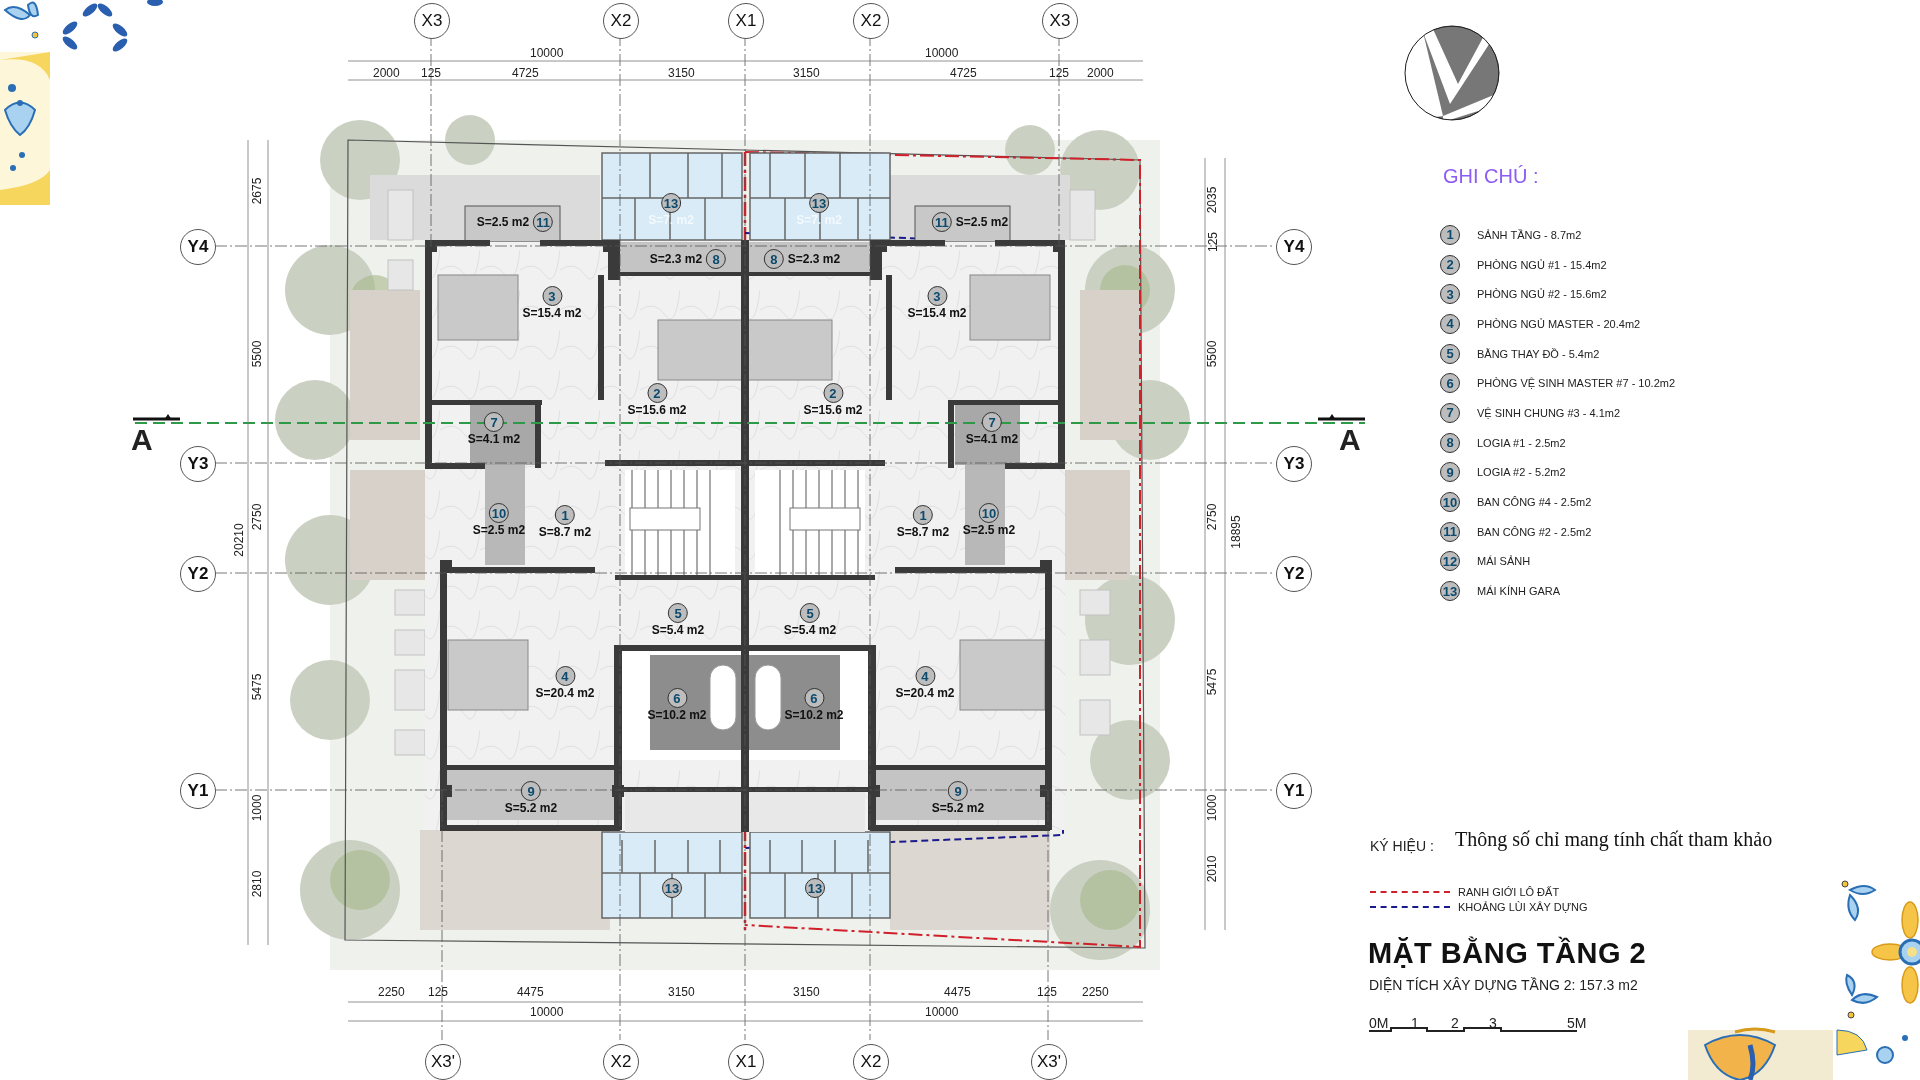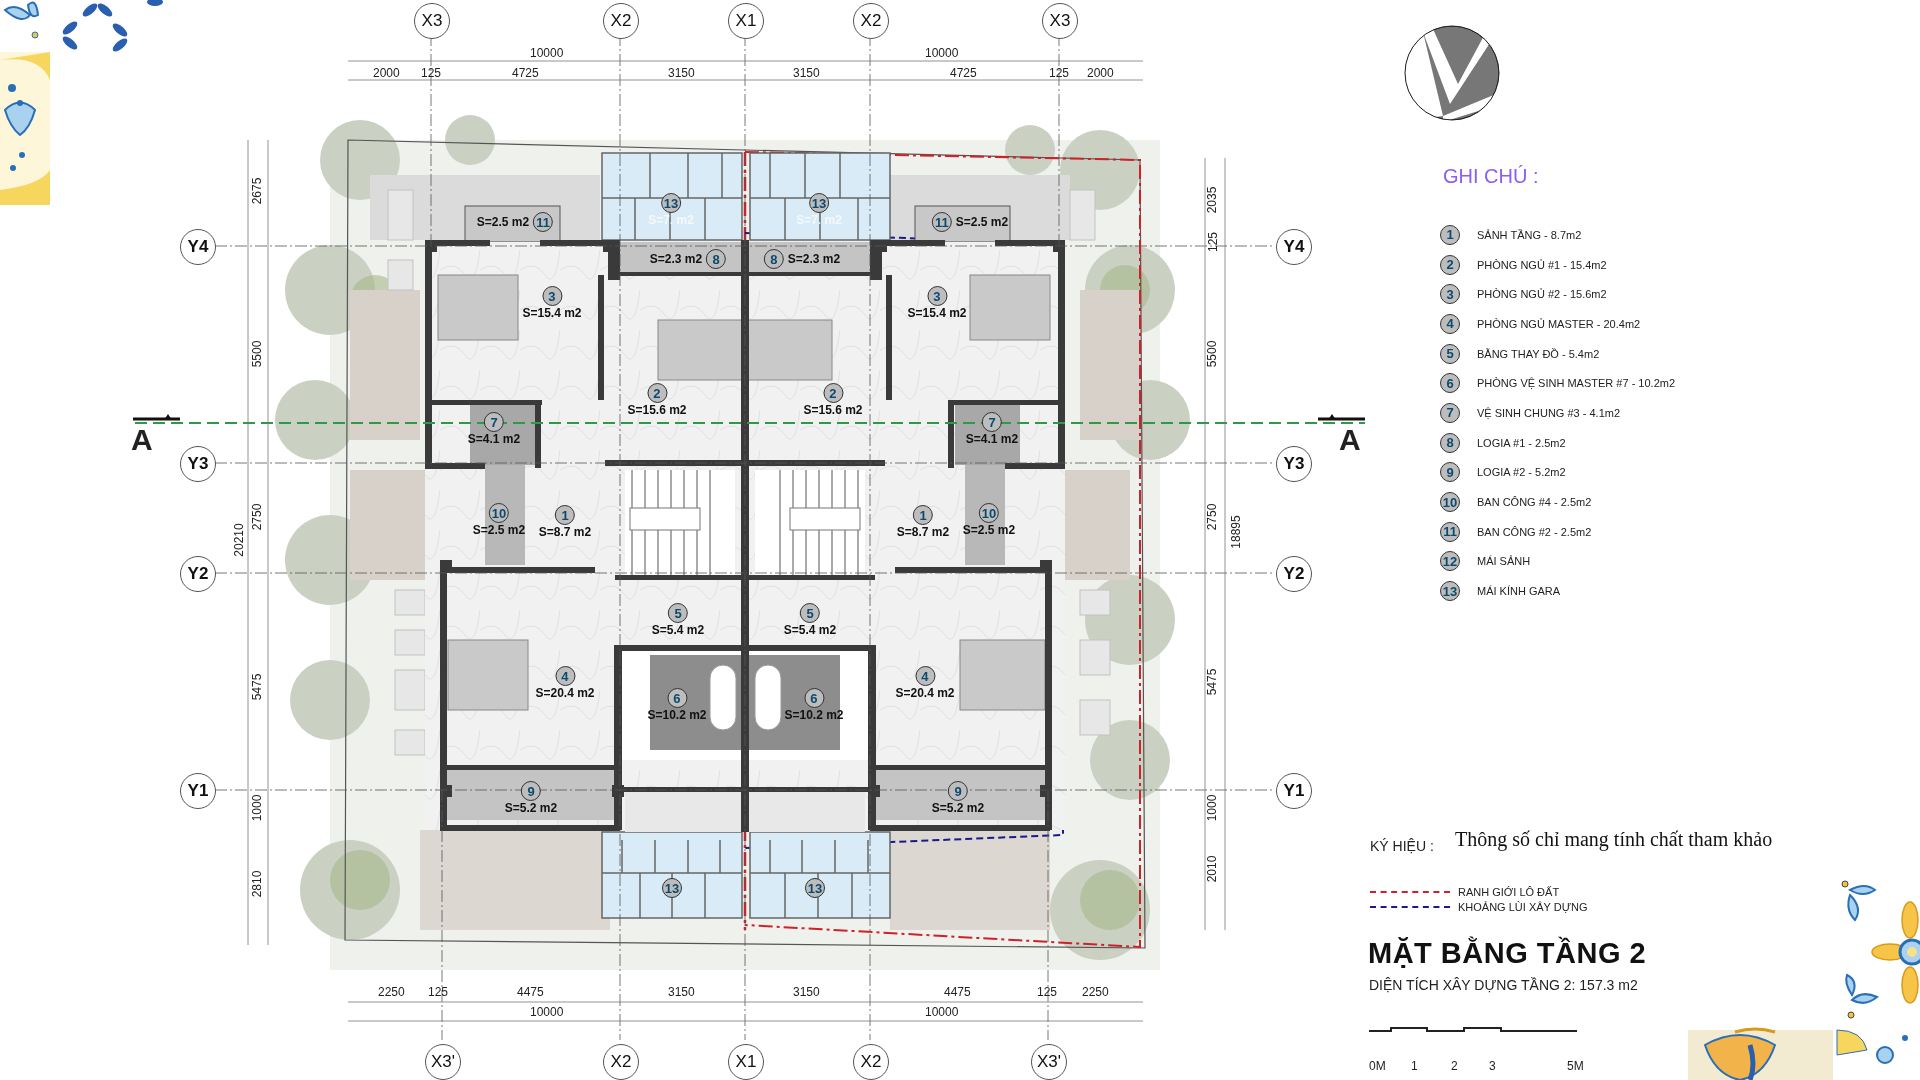--- a/index.html
+++ b/index.html
@@ -19,21 +19,21 @@
   .legend-item{display:flex;align-items:center;height:29.7px;}
   .legend-item .tag{width:20px;height:20px;font-size:13px;margin-right:17px;}
   .legend-item span.txt{font-size:11px;color:#222;}
   .symbol-title{position:absolute;left:1370px;top:838px;font-size:14px;color:#222;}
   .note{position:absolute;left:1455px;top:828px;font-family:"Liberation Serif",serif;font-size:20px;color:#111;}
   .sym-row{position:absolute;left:1370px;display:flex;align-items:center;font-size:11px;color:#222;}
   .sym-line{width:80px;height:0;margin-right:8px;}
   .main-title{position:absolute;left:1368px;top:937px;font-size:29px;font-weight:bold;color:#111;letter-spacing:.5px;}
   .sub-title{position:absolute;left:1369px;top:977px;font-size:14px;color:#222;}
   .scale{position:absolute;left:1369px;top:1015px;width:210px;height:20px;}
-  .scale span{position:absolute;top:0;font-size:12px;color:#222;margin-top:44px;}
+  .scale span{position:absolute;top:0;font-size:14px;color:#222;}
 </style>
 </head>
 <body>
 
 <div class="abs" style="left:0;top:0;width:170px;height:205px;">
   <svg width="170" height="205">
     <rect x="0" y="52" width="50" height="150" fill="#fdf6d8"></rect>
     <path d="M0,60 Q40,55 50,80 L50,52 Z" fill="#f6d65c"></path>
     <path d="M0,190 Q40,185 50,170 L50,205 L0,205Z" fill="#f6d65c"></path>
     <path d="M5,110 q15,-15 30,0 q-5,18 -15,25 q-10,-8 -15,-25Z" fill="#a9d2f0" stroke="#2a6fb5" stroke-width="2"></path>

